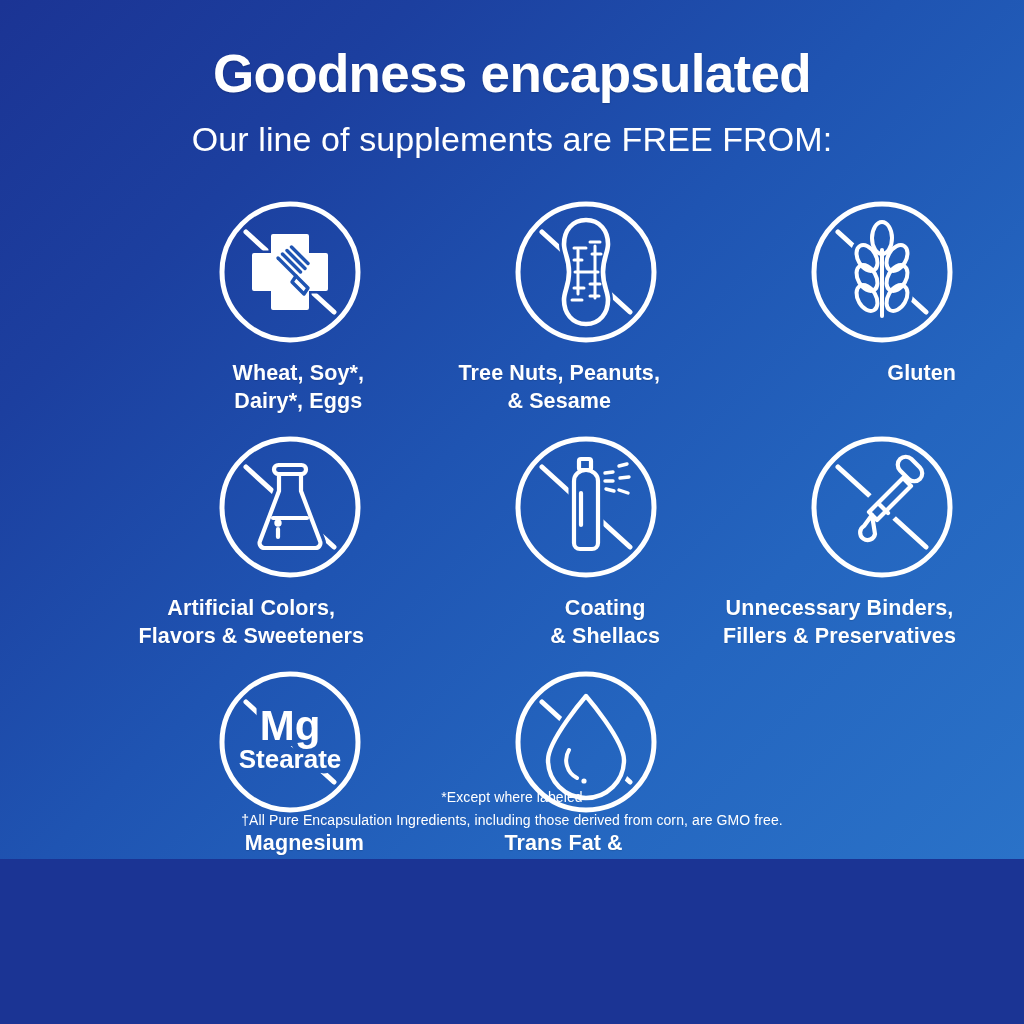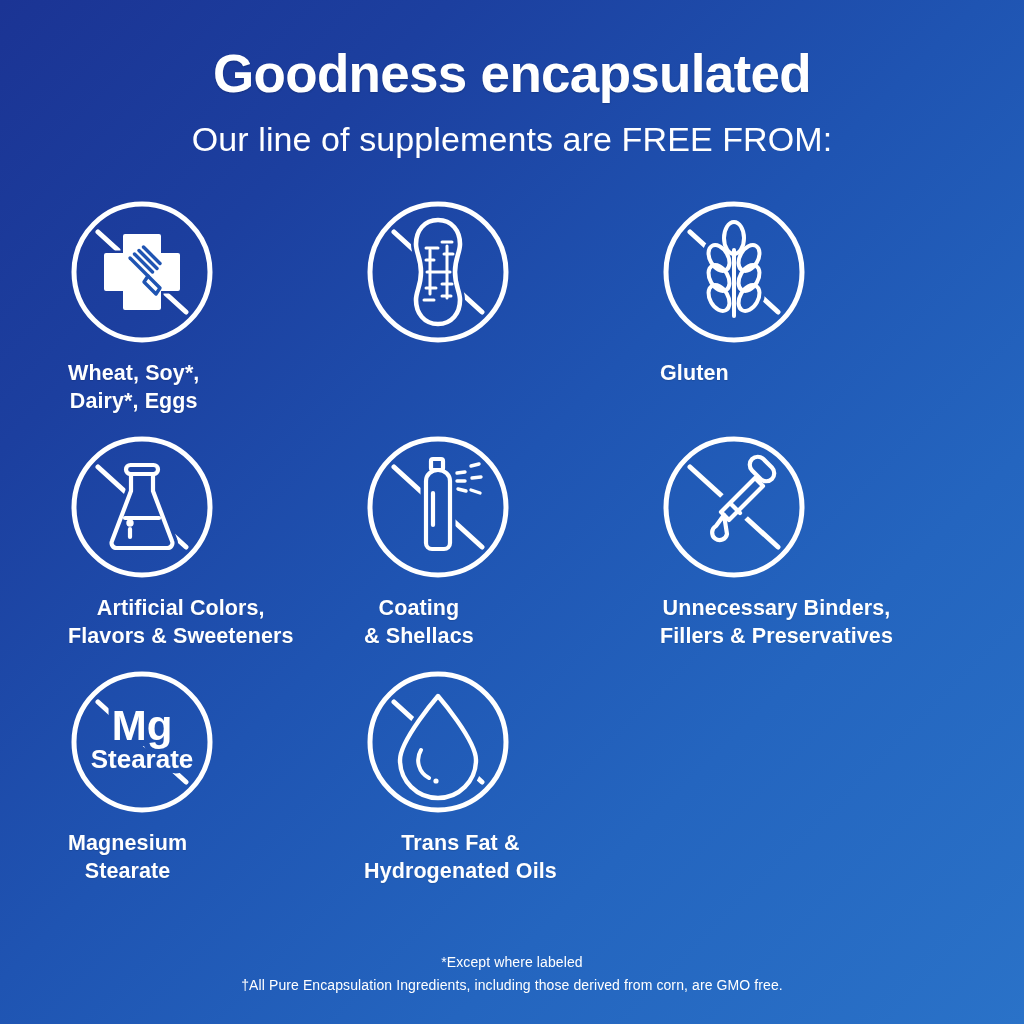--- a/index.html
+++ b/index.html
@@ -9,21 +9,21 @@
   body {
     width: 1024px;
     height: 1024px;
     overflow: hidden;
     font-family: "Liberation Sans", sans-serif;
     background: #1b3494;
   }
   #poster {
     position: relative;
     width: 1024px;
-    height: 1024px;
+    height: 859px;
     background: linear-gradient(135deg, #1b3494 0%, #1c3f9f 22%, #1f54b2 48%, #2465bf 72%, #2a72c8 100%);
     color: #ffffff;
     box-sizing: border-box;
     overflow: hidden;
   }
 
   
   .header {
     position: absolute;
     top: 46px;
@@ -53,21 +53,21 @@
     left: 68px;
     width: 888px;
     display: grid;
     grid-template-columns: repeat(3, 1fr);
     grid-template-rows: repeat(3, 235px);
     row-gap: 0px;
   }
   .cell {
     display: flex;
     flex-direction: column;
-    align-items: flex-start;
+    align-items: flex-end;
   }
   .icon-wrap {
     width: 148px;
     height: 148px;
     position: relative;
   }
   .icon-wrap svg {
     display: block;
     width: 148px;
     height: 148px;
@@ -163,20 +163,22 @@
             <line x1="62" y1="90" x2="72" y2="90"></line>
             <line x1="60" y1="102" x2="70" y2="102"></line>
             <line x1="78" y1="86" x2="88" y2="86"></line>
             <line x1="78" y1="98" x2="87" y2="98"></line>
             <line x1="63" y1="74" x2="86" y2="74"></line>
             <line x1="66" y1="52" x2="66" y2="96"></line>
             <line x1="83" y1="48" x2="83" y2="100"></line>
           </g>
         </svg>
       </div>
+      <div class="cap">Tree Nuts, Peanuts,
+&amp; Sesame</div>
     </div>
 
     <div class="cell">
       <div class="icon-wrap">
         <svg viewBox="0 0 148 148" xmlns="http://www.w3.org/2000/svg">
           <defs>
             <mask id="m3">
               <rect x="-10" y="-10" width="168" height="168" fill="#fff"></rect>
               <g stroke="#000" stroke-width="11" fill="#000" stroke-linejoin="round">
                 <ellipse cx="74" cy="40" rx="10" ry="16"></ellipse>

